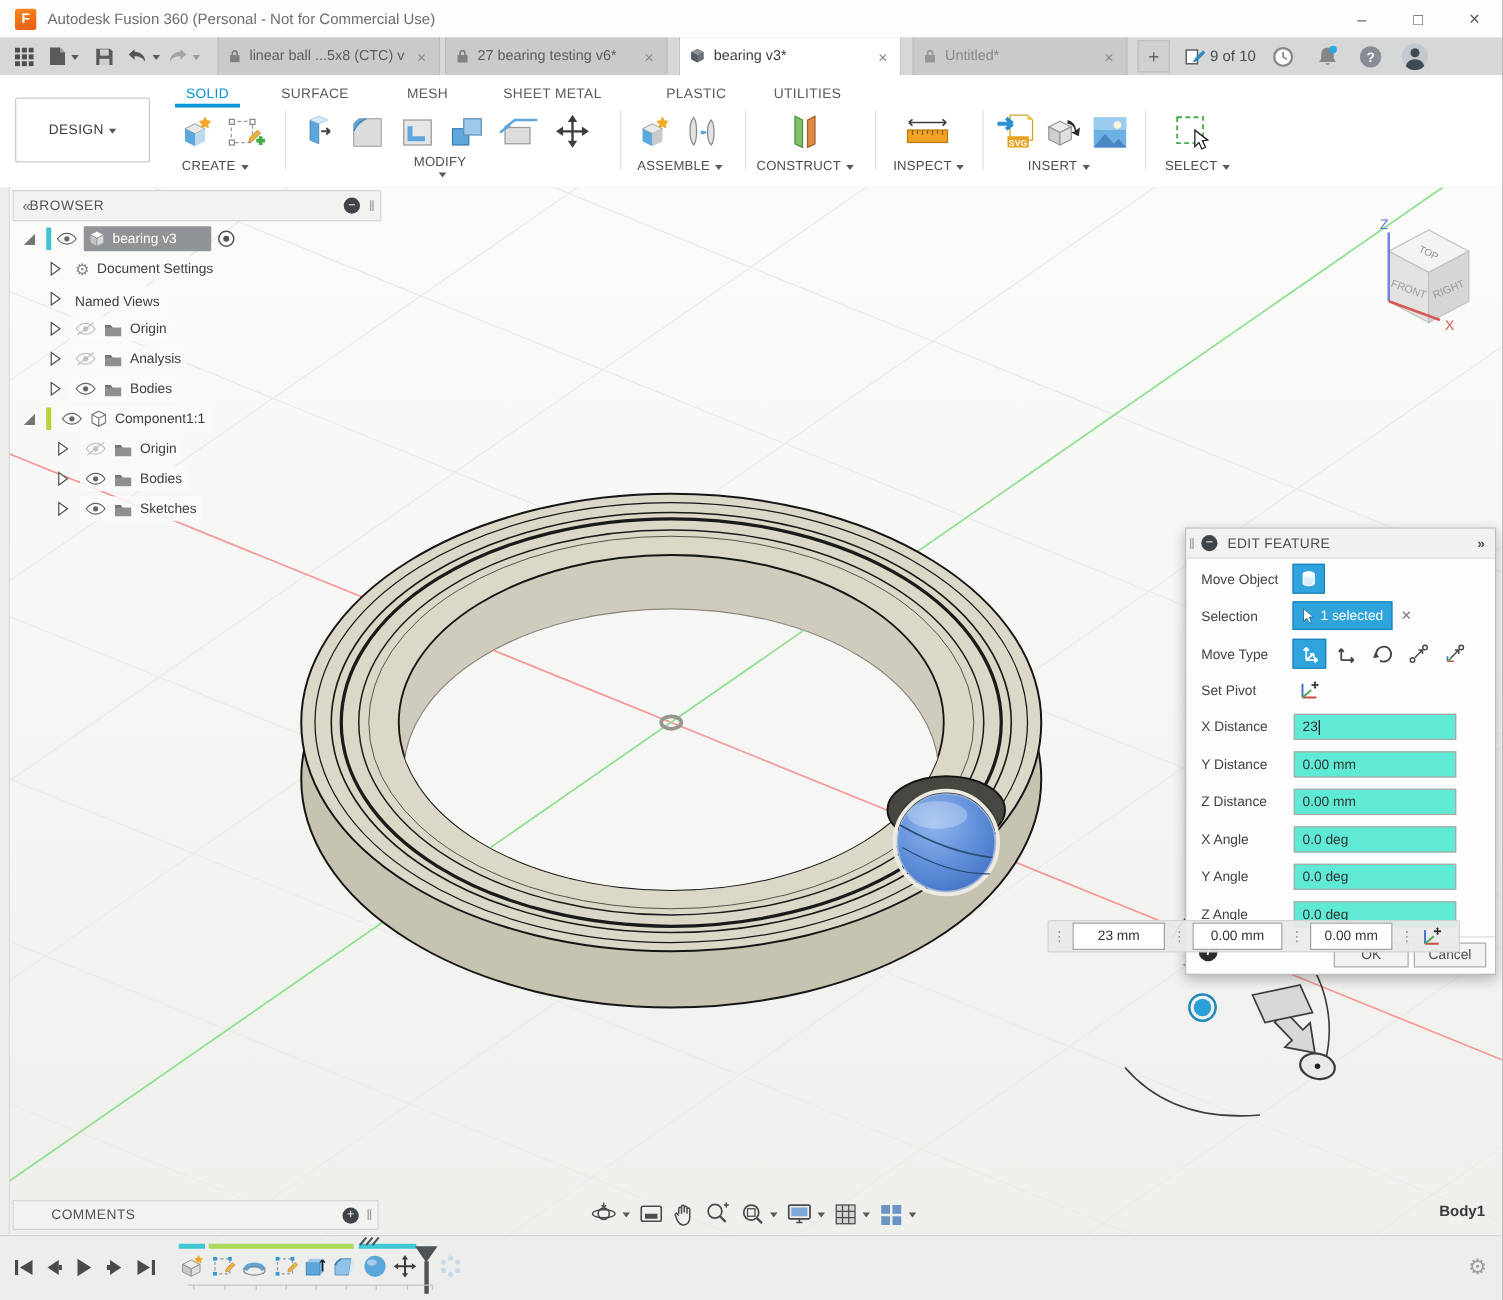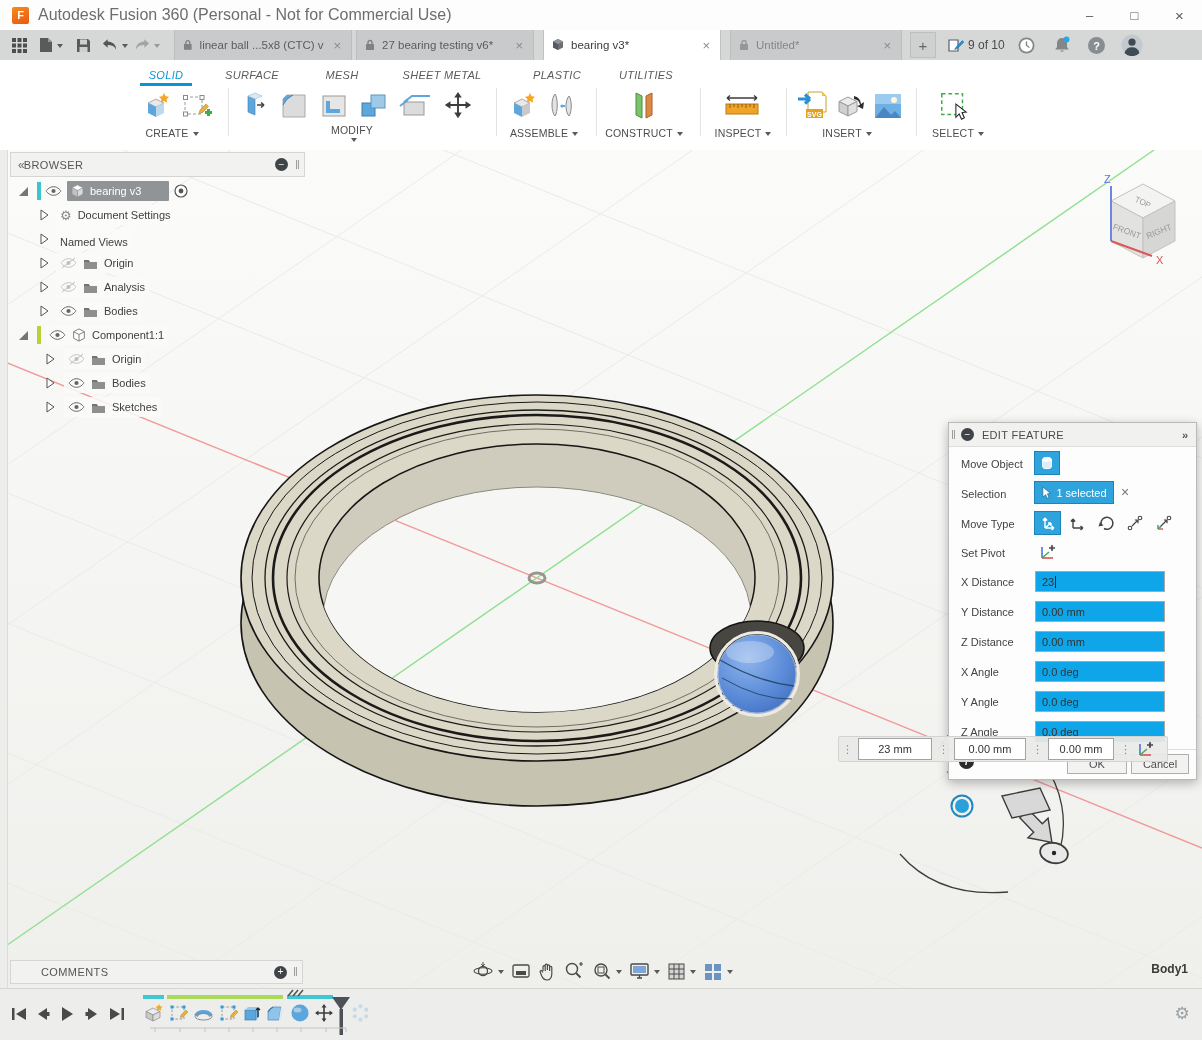--- a/index.html
+++ b/index.html
@@ -4,38 +4,38 @@
 <style>
   html,body{margin:0;padding:0;background:#888;}
   #app{position:relative;width:1202px;height:1040px;overflow:hidden;background:#fff;
        font-family:"Liberation Sans",sans-serif;font-size:11px;color:#444;}
   .abs{position:absolute;}
   .caret{display:inline-block;width:0;height:0;border:3.5px solid transparent;border-top:4.5px solid #5a5a5a;margin-left:4px;position:relative;top:2px;}
   .caret.lt{border-top-color:#9a9a9a;}
   
   .titlebar{position:absolute;left:0;top:0;width:1202px;height:30px;background:#fdfdfd;border-bottom:1px solid #e4e4e4;display:flex;align-items:center;}
   .logo{width:17px;height:17px;margin-left:12px;border-radius:2px;background:linear-gradient(160deg,#f68a1f,#e8590f);color:#fff;font-weight:bold;font-size:11px;display:flex;align-items:center;justify-content:center;}
-  .title-text{margin-left:9px;font-size:16px;color:#6d6d6d;}
+  .title-text{margin-left:9px;font-size:12px;color:#6d6d6d;}
   .winbtns{margin-left:auto;display:flex;height:30px;}
   .winbtn{width:45px;height:30px;display:flex;align-items:center;justify-content:center;color:#5a5a5a;font-size:13px;}
   
   .tabbar{position:absolute;left:0;top:30px;width:1202px;height:30px;background:#d6d7d7;display:flex;align-items:center;}
   .q-ico{width:26px;height:24px;display:flex;align-items:center;justify-content:center;margin-left:6px;}
   .doc-tab{height:30px;display:flex;align-items:center;padding:0 8px;box-sizing:border-box;background:#c9cacb;border-left:1px solid #bcbdbd;border-right:1px solid #bcbdbd;color:#5c5c5c;}
   .doc-tab .lbl{margin:0 7px;white-space:nowrap;overflow:hidden;font-size:11.5px;}
   .doc-tab .x{margin-left:auto;color:#8a8a8a;font-size:13px;padding:0 2px;}
   .doc-tab.active{background:#fff;color:#3d3d3d;border-color:#c2c2c2;}
   .doc-tab.dim{color:#878787;}
   .addtab{width:24px;height:24px;margin-left:8px;display:flex;align-items:center;justify-content:center;background:#cfd0d0;border:1px solid #bdbebe;color:#666;font-size:15px;}
   .jobstat{display:flex;align-items:center;margin-left:12px;color:#4a4a4a;font-size:12px;gap:4px;}
   .ticon{width:26px;height:26px;display:flex;align-items:center;justify-content:center;margin-left:9px;}
   
   .ribbon{position:absolute;left:0;top:60px;width:1202px;height:90px;background:#fff;border-bottom:1px solid #d8d8d8;}
   .design-btn{position:absolute;left:12px;top:18px;width:106px;height:50px;border:1px solid #c9c9c9;border-radius:2px;display:flex;align-items:center;justify-content:center;font-size:11px;color:#3c3c3c;letter-spacing:.3px;}
-  .rb-tab{position:absolute;top:5px;height:20px;display:flex;align-items:center;justify-content:center;font-size:11px;color:#5a5a5a;letter-spacing:.3px;font-style:italic;}
+  .rb-tab{position:absolute;top:5px;height:20px;display:flex;align-items:center;justify-content:center;font-size:11px;color:#5a5a5a;letter-spacing:.3px;}
   .rb-tab.active{color:#0696d7;}
   .rb-underline{position:absolute;top:23px;height:3px;background:#0696d7;}
   .rb-icon{position:absolute;top:28px;width:32px;height:36px;display:flex;align-items:center;justify-content:center;}
   .grp-lbl{position:absolute;top:66px;height:14px;display:flex;align-items:center;justify-content:center;font-size:10.5px;color:#4c4c4c;letter-spacing:.2px;}
   .vsep{position:absolute;top:28px;height:48px;width:1px;background:#e3e3e3;}
   
   .viewport{position:absolute;left:0;top:150px;width:1202px;height:838px;background:linear-gradient(#fbfbfa,#efefec);}
   .leftstrip{position:absolute;left:0;top:0;width:7px;height:838px;background:#ededec;border-right:1px solid #dcdcda;}
   
   .panel-hd{position:absolute;background:#f2f2f1;border:1px solid #d5d5d4;display:flex;align-items:center;box-sizing:border-box;color:#555;}
@@ -44,21 +44,21 @@
   .trow{position:absolute;left:8px;height:20px;display:flex;align-items:center;}
   .pill{display:flex;align-items:center;background:rgba(250,250,249,.85);border-radius:1px;padding:1px 4px 1px 4px;gap:6px;height:18px;color:#3e3e3e;}
   .pill.dark{background:#909497;color:#fff;}
   .cbar{width:4px;height:18px;}
   
   .dialog{position:absolute;left:948px;top:272px;width:249px;height:358px;background:#fdfdfd;border:1px solid #b9b9b9;box-shadow:0 3px 10px rgba(0,0,0,.28);box-sizing:border-box;}
   .dlg-hd{position:absolute;left:0;top:0;width:100%;height:24px;background:#f1f1f0;border-bottom:1px solid #ddd;display:flex;align-items:center;box-sizing:border-box;color:#4a4a4a;}
   .drow-lbl{position:absolute;left:12px;font-size:11px;color:#424242;}
   .bluebtn{position:absolute;background:#2ea3dc;border:1px solid #1d84ba;display:flex;align-items:center;justify-content:center;color:#fff;box-sizing:border-box;}
   .flatbtn{position:absolute;display:flex;align-items:center;justify-content:center;box-sizing:border-box;}
-  .dinput{position:absolute;left:86px;width:130px;height:21px;border:1px solid #a9a9a9;background:#0ea5e9;box-sizing:border-box;display:flex;align-items:center;padding-left:6px;color:#333;}
+  .dinput{position:absolute;left:86px;width:130px;height:21px;border:1px solid #a9a9a9;background:#5eead4;box-sizing:border-box;display:flex;align-items:center;padding-left:6px;color:#333;}
   .caretbar{display:inline-block;width:1px;height:12px;background:#222;margin-left:1px;}
   .okbtn{position:absolute;height:20px;background:#f2f2f1;border:1px solid #aeaeae;display:flex;align-items:center;justify-content:center;color:#4e4e4e;box-sizing:border-box;}
   
   .fbar{position:absolute;left:838px;top:586px;width:330px;height:26px;background:rgba(233,233,231,.92);border:1px solid #d3d3d0;border-radius:2px;display:flex;align-items:center;box-sizing:border-box;}
   .finput{height:20px;border:1px solid #a3a3a3;background:#fff;display:flex;align-items:center;justify-content:center;color:#333;}
   .vdots{color:#8a8a8a;font-size:11px;margin:0 6px;letter-spacing:-1px;}
   
   .navbar{position:absolute;left:472px;top:806px;width:290px;height:30px;display:flex;align-items:center;}
   .nav-ico{display:flex;align-items:center;margin-right:7px;}
   .bodylbl{position:absolute;left:1108px;top:812px;width:80px;text-align:right;font-weight:bold;font-size:12px;color:#3a3a3a;}
@@ -190,20 +190,24 @@
     <div class="ticon">
       <svg width="22" height="22" viewBox="0 0 22 22">
           <circle cx="11" cy="11" r="10.5" fill="#c3c9ce"></circle>
           <circle cx="11" cy="8.2" r="3.6" fill="#3f4a55"></circle>
           <path d="M3.5 19a7.8 7.8 0 0 1 15 0 10.5 10.5 0 0 1-15 0z" fill="#3f4a55"></path>
         </svg>
     </div>
   </div>
 
   <div class="ribbon">
+    <div class="design-btn">
+      <span>DESIGN</span>
+        <span class="caret"></span>
+    </div>
     <div class="rb-tab active" style="left:140px;width:52px;">SOLID</div>
     <div class="rb-underline" style="left:140px;width:52px;"></div>
     <div class="rb-tab" style="left:212px;width:80px;">SURFACE</div>
     <div class="rb-tab" style="left:314px;width:56px;">MESH</div>
     <div class="rb-tab" style="left:390px;width:104px;">SHEET METAL</div>
     <div class="rb-tab" style="left:522px;width:70px;">PLASTIC</div>
     <div class="rb-tab" style="left:608px;width:76px;">UTILITIES</div>
 
     <div class="rb-icon" style="left:140px;">
       <svg width="32" height="32" viewBox="0 0 32 32">

